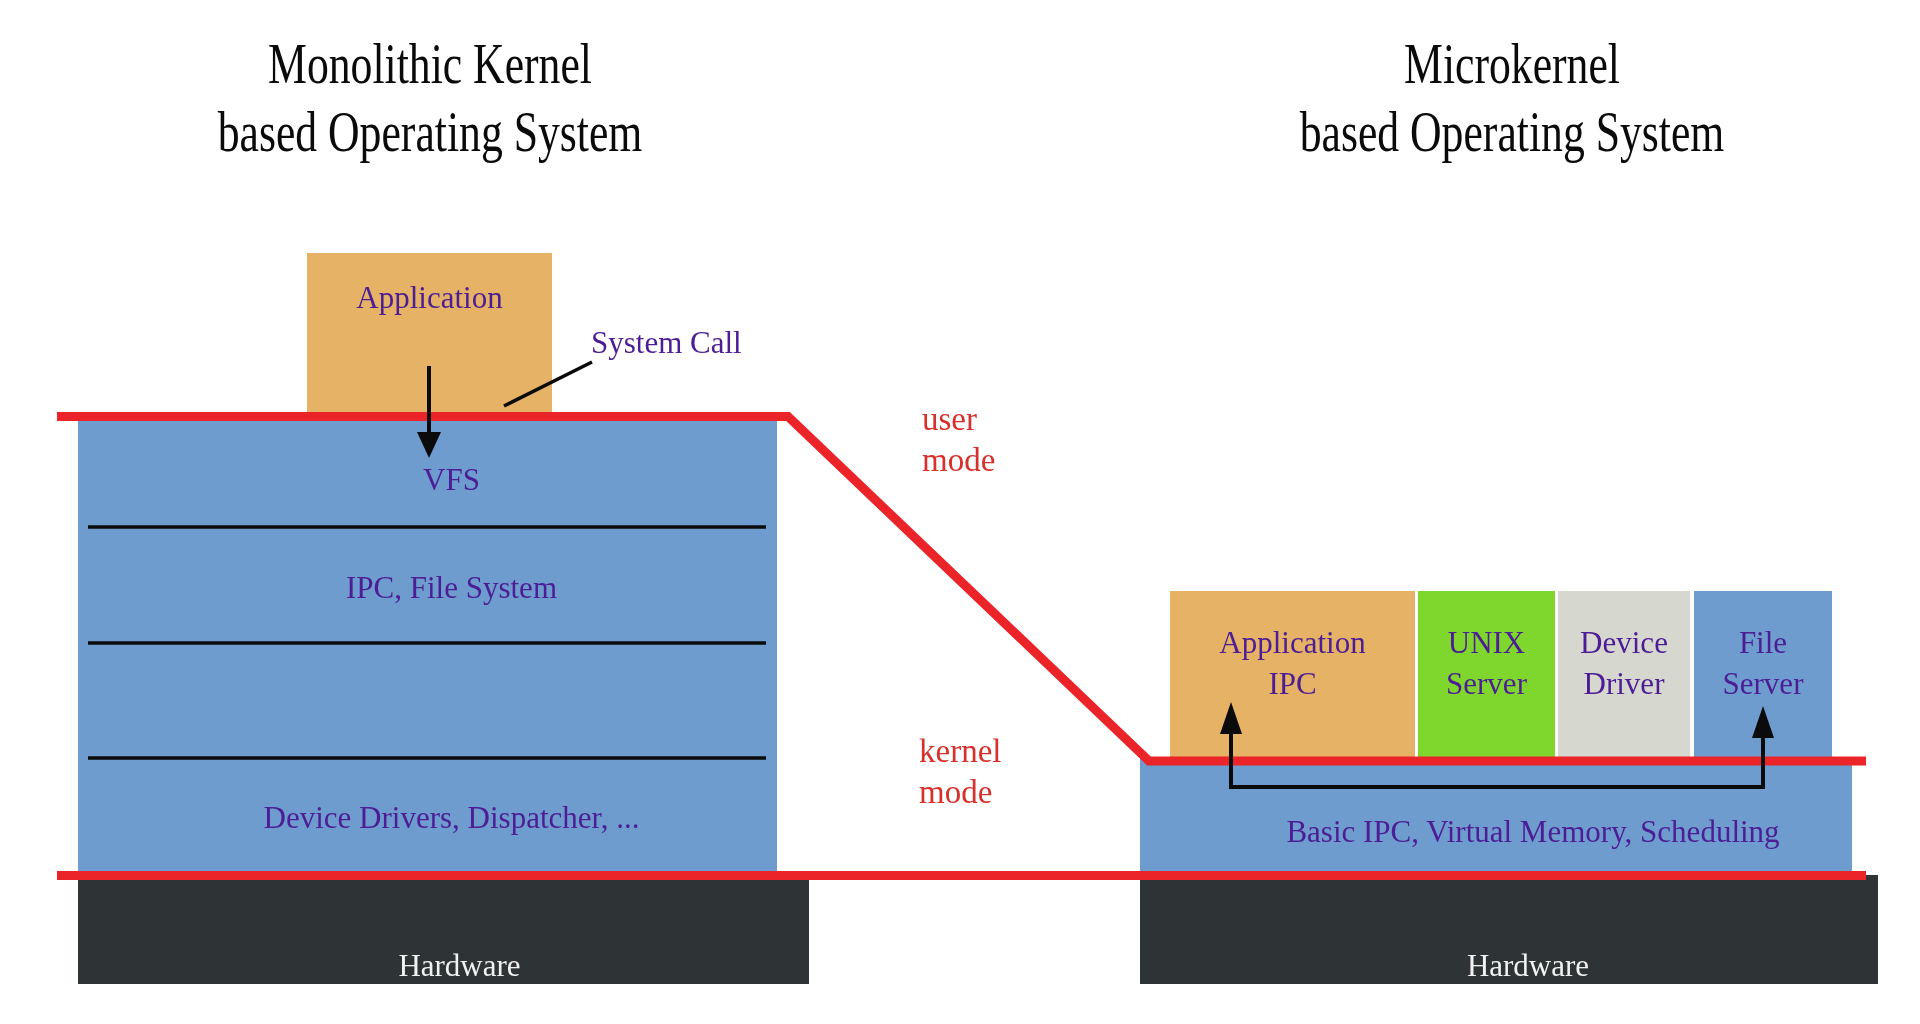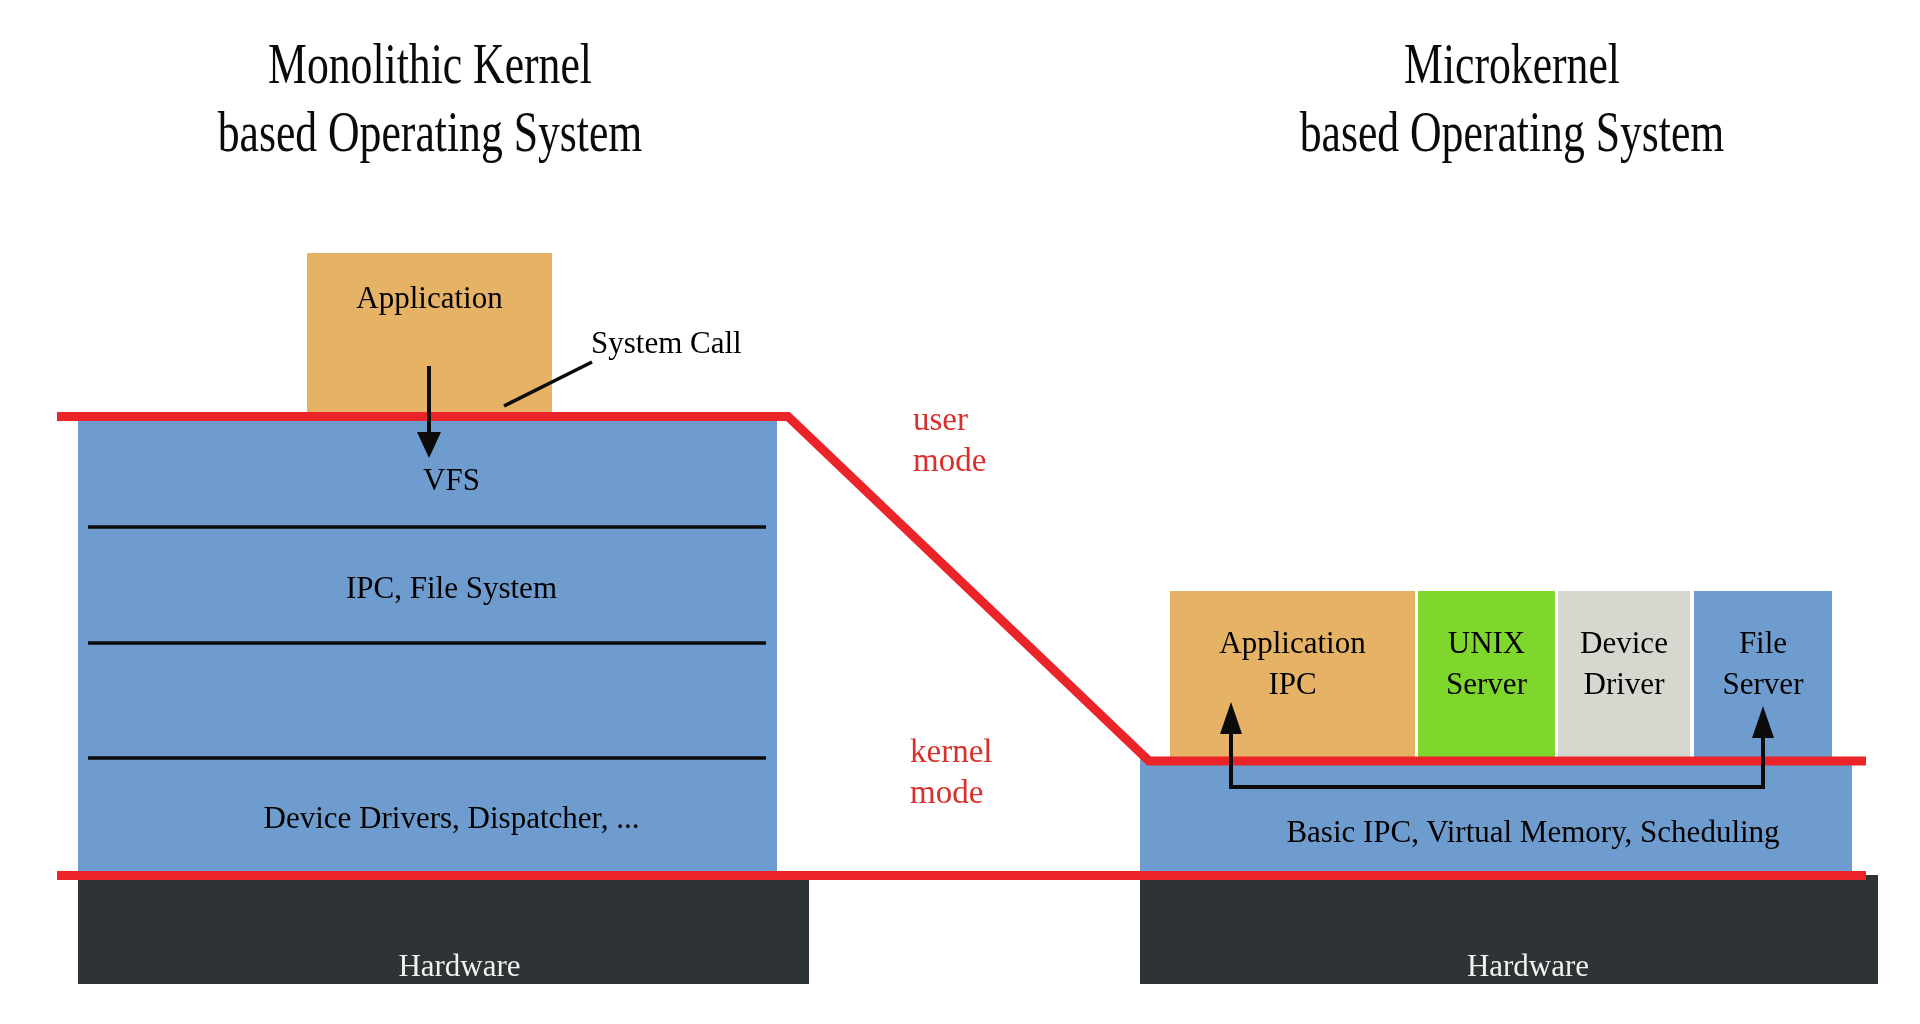--- a/index.html
+++ b/index.html
@@ -14,30 +14,30 @@
   .abs{position:absolute;}
   .title{
     font-size:56px;
     line-height:68px;
     text-align:center;
     transform:scaleX(0.78);
     transform-origin:50% 0;
     white-space:nowrap;
     color:#0a0a0a;
   }
-  .boxlabel{font-size:31px;line-height:36px;text-align:center;color:#000000;}
+  .boxlabel{font-size:31px;line-height:36px;text-align:center;color:#4c1d95;}
   .layer-label{left:78px;width:699px;padding-left:24px;}
   .appbox{background:#e5b266;}
   .kernelblue{background:#6f9cce;}
   .hardware{background:#2e3436;display:flex;align-items:flex-end;justify-content:center;padding-left:32px;}
   .hardware .boxlabel{color:#f2f2f0;}
   .serverbox{display:flex;flex-direction:column;align-items:center;padding-top:31px;box-sizing:border-box;}
   .serverbox .boxlabel{line-height:41px;}
   .modelabel{
-    font-size:33px;line-height:41px;color:#d8302a;white-space:nowrap;
+    font-size:33px;line-height:41px;color:#d8302a;white-space:nowrap;margin-left:9px;
   }
   svg.overlay{position:absolute;left:0;top:0;pointer-events:none;}
 </style>
 </head>
 <body>
 
 <div class="canvas">
 
   <div class="abs title" style="left:58px;top:30px;width:744px;">
     <div>Monolithic Kernel</div>

